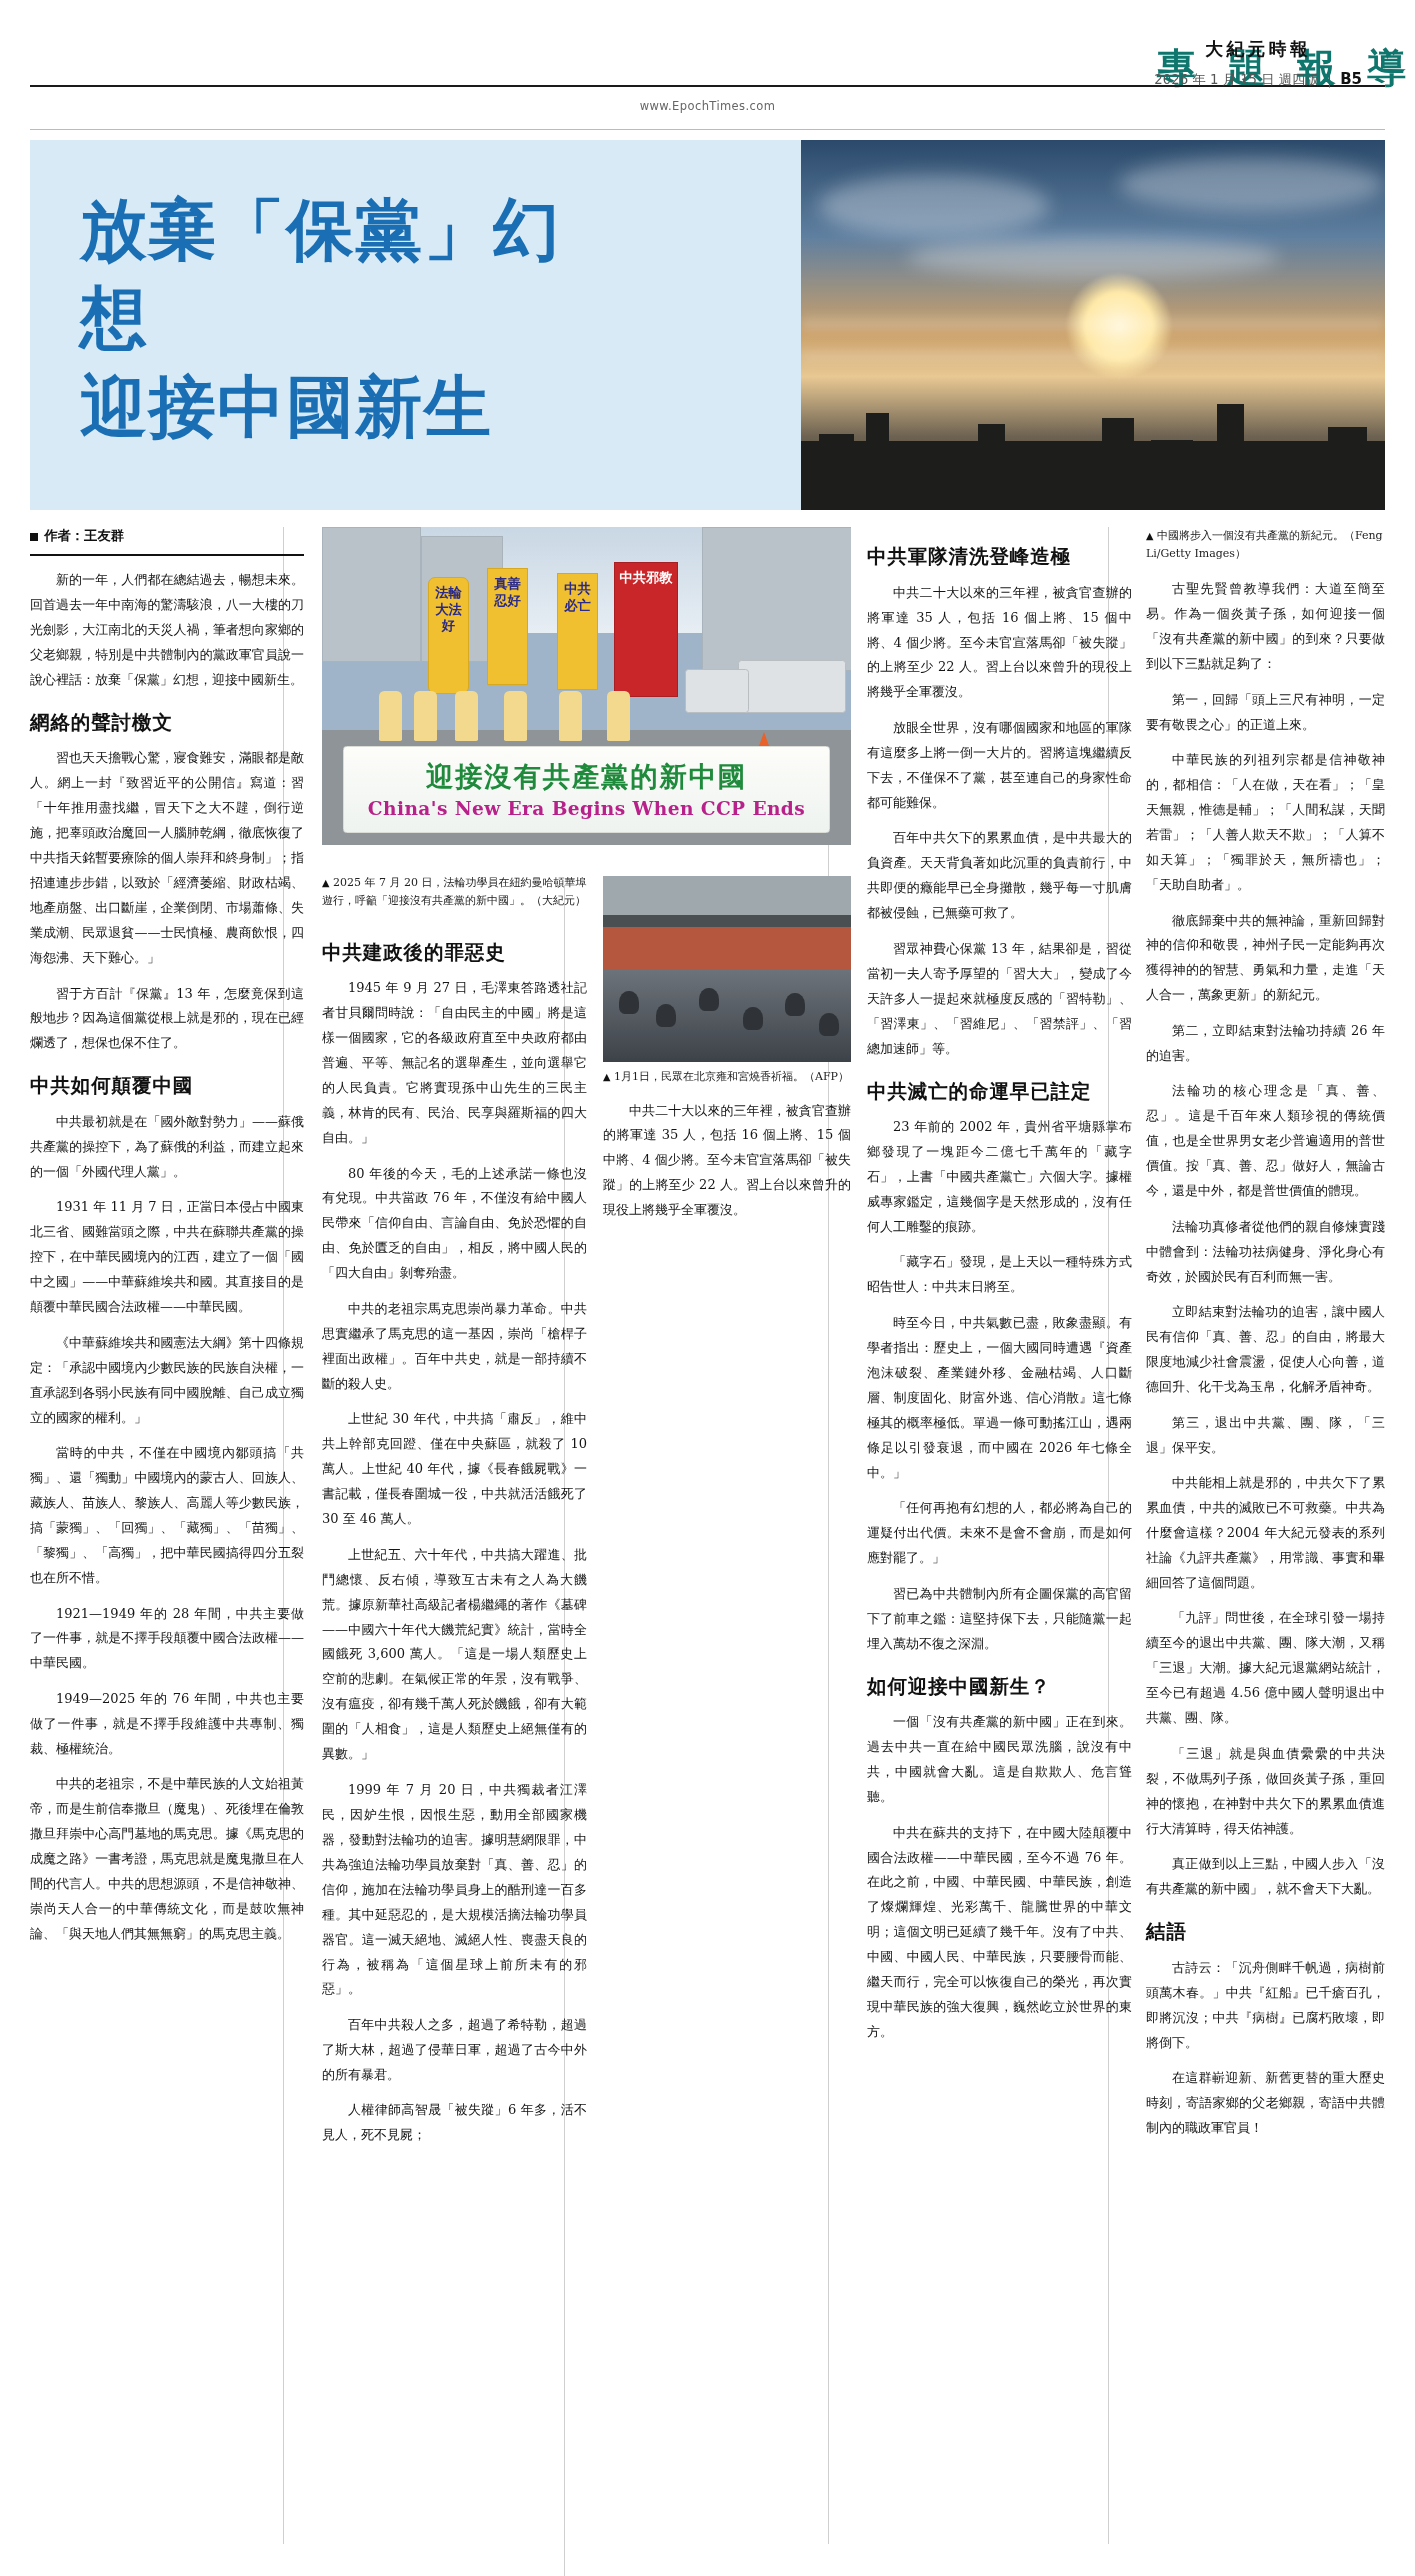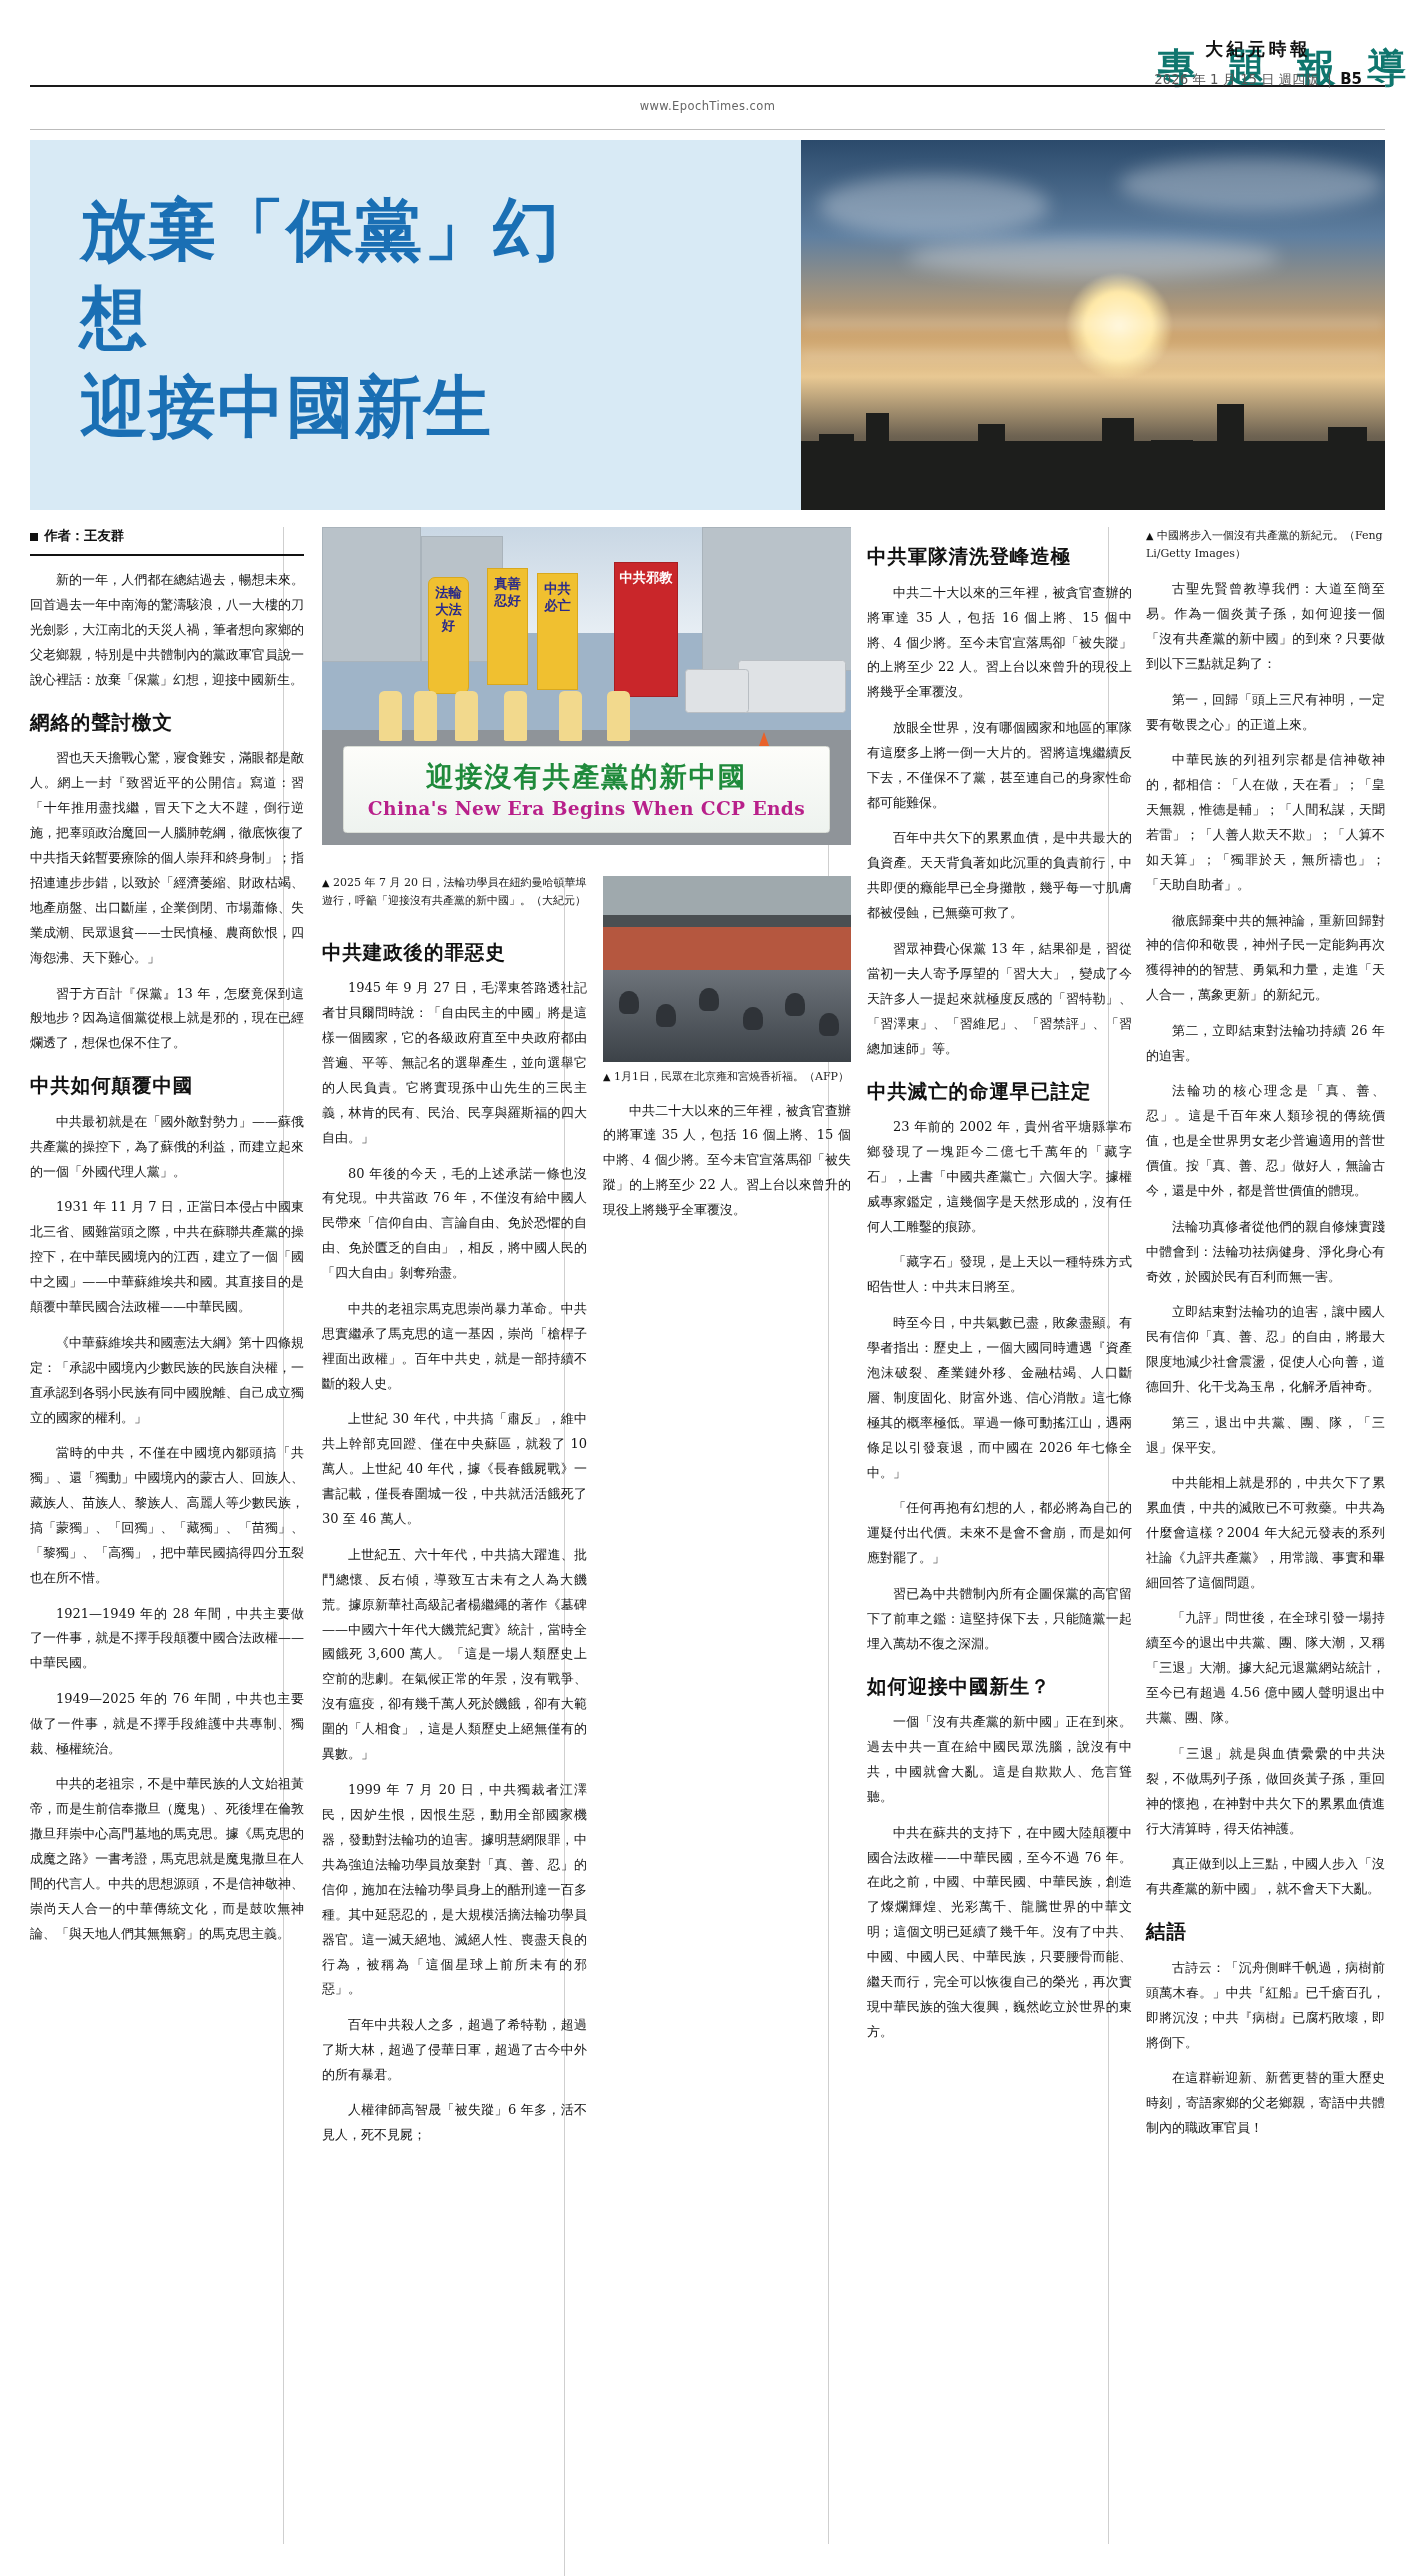--- a/index.html
+++ b/index.html
@@ -173,21 +173,21 @@
       <div class="pv-road"></div>
       <div class="pv-car" style="left:416px;top:133px;width:106px;height:51px;"></div>
       <div class="pv-car" style="left:363px;top:142px;width:62px;height:42px;"></div>
 
       <div class="pv-flag yellow" style="left:106px;top:50px;border-radius:7px;">
           <span>法輪大法好</span>
         </div>
       <div class="pv-flag yellow" style="left:165px;top:41px;">
           <span>真善忍好</span>
         </div>
-      <div class="pv-flag yellow" style="left:215px;top:46px;">
+      <div class="pv-flag yellow" style="left:235px;top:46px;">
           <span>中共必亡</span>
         </div>
       <div class="pv-flag red" style="left:292px;top:35px;width:62px;height:133px;">
           <span>中共邪教</span>
         </div>
 
       <div class="pv-person" style="left:57px;"></div>
       <div class="pv-person" style="left:92px;"></div>
       <div class="pv-person" style="left:133px;"></div>
       <div class="pv-person" style="left:182px;"></div>

